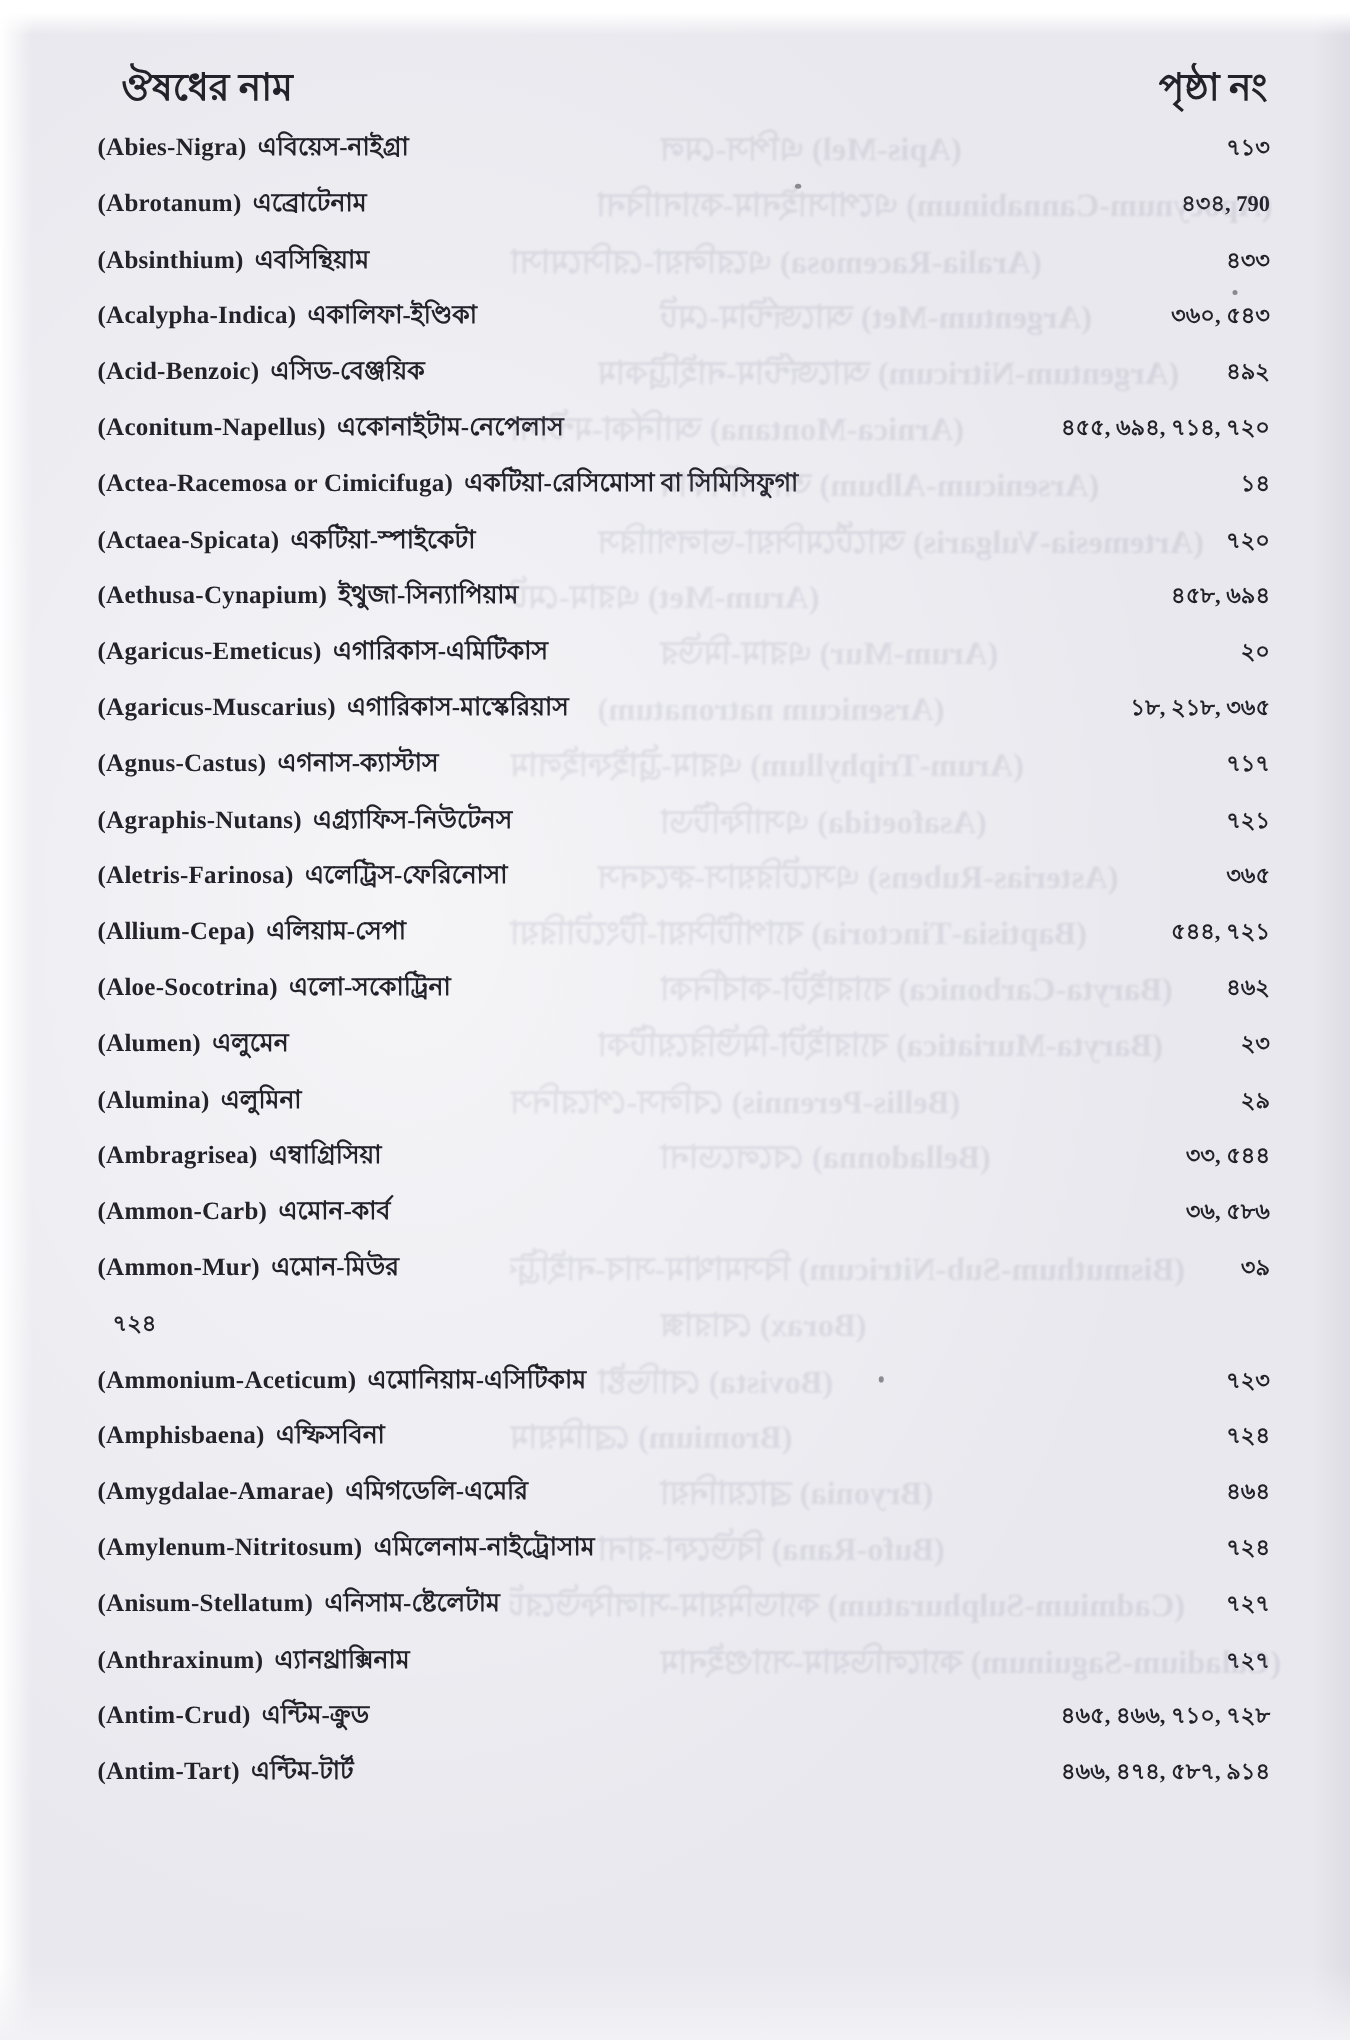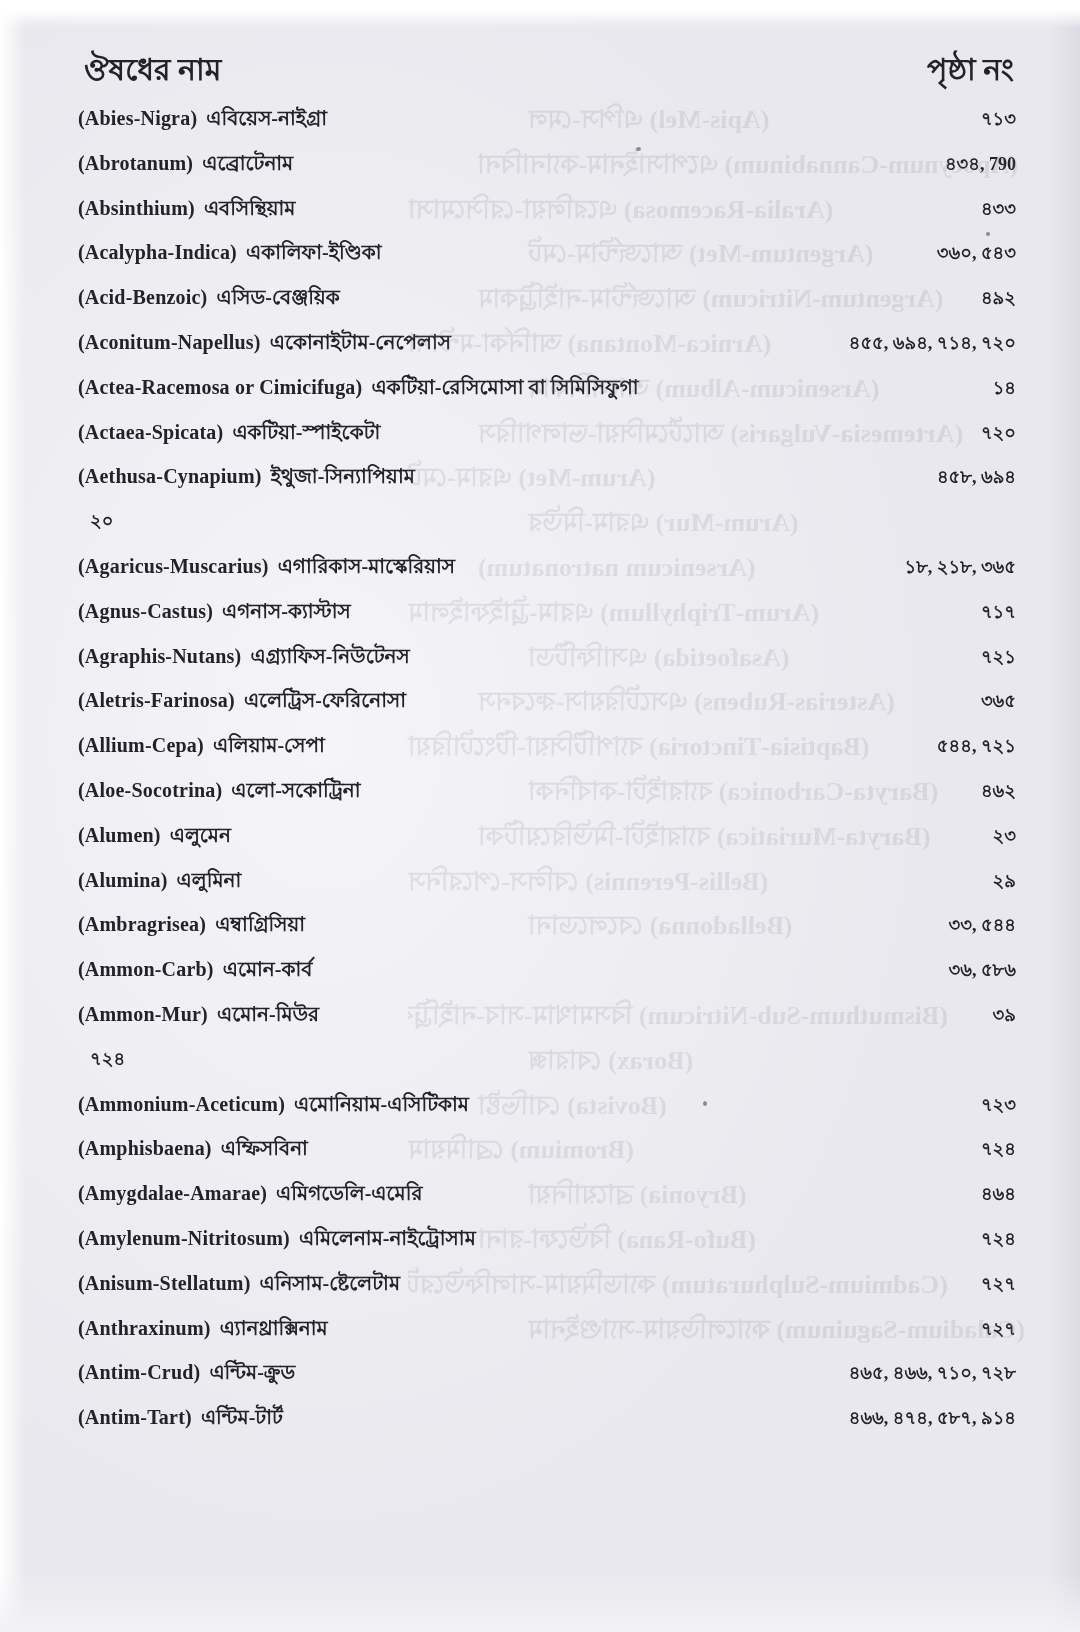--- a/index.html
+++ b/index.html
@@ -15,21 +15,21 @@
     background:
       radial-gradient(ellipse 900px 1200px at 30% 45%, rgba(255,255,255,.55), rgba(255,255,255,0) 70%),
       linear-gradient(180deg,#ffffff 0,#ffffff 10px,rgba(255,255,255,0) 28px),
       linear-gradient(0deg,#f2f1f5 0,rgba(255,255,255,0) 60px),
       linear-gradient(90deg,#ffffff 0,rgba(255,255,255,0) 26px),
       linear-gradient(270deg,#dddce4 0,rgba(255,255,255,0) 30px),
       #e9e8ee;
     color:var(--ink,#23222b);
   }
   .header{
-    position:absolute;top:46px;left:84px;right:66px;
+    position:absolute;top:46px;left:97px;right:66px;
     display:flex;justify-content:space-between;align-items:baseline;
     font-size:30px;font-weight:bold;
   }
   .rows{
     position:absolute;top:96px;left:78px;right:64px;
   }
   .row{
     position:relative;
     height:44.8px;
     display:flex;justify-content:space-between;align-items:baseline;
@@ -133,20 +133,23 @@
   <div class="row">
     <span class="ghost">(Arum-Met) এরাম-মেট</span>
     <span class="name">
       <span class="latin">(Aethusa-Cynapium)</span><span class="bengali">ইথুজা-সিন্যাপিয়াম</span>
     </span>
     <span class="pages">৪৫৮, ৬৯৪</span>
   </div>
 
   <div class="row">
     <span class="ghost">(Arum-Mur) এরাম-মিউর</span>
+    <span class="name">
+      <span class="latin">(Agaricus-Emeticus)</span><span class="bengali">এগারিকাস-এমিটিকাস</span>
+    </span>
     <span class="pages">২০</span>
   </div>
 
   <div class="row">
     <span class="ghost">(Arsenicum natronatum)</span>
     <span class="name">
       <span class="latin">(Agaricus-Muscarius)</span><span class="bengali">এগারিকাস-মাস্কেরিয়াস</span>
     </span>
     <span class="pages">১৮, ২১৮, ৩৬৫</span>
   </div>

